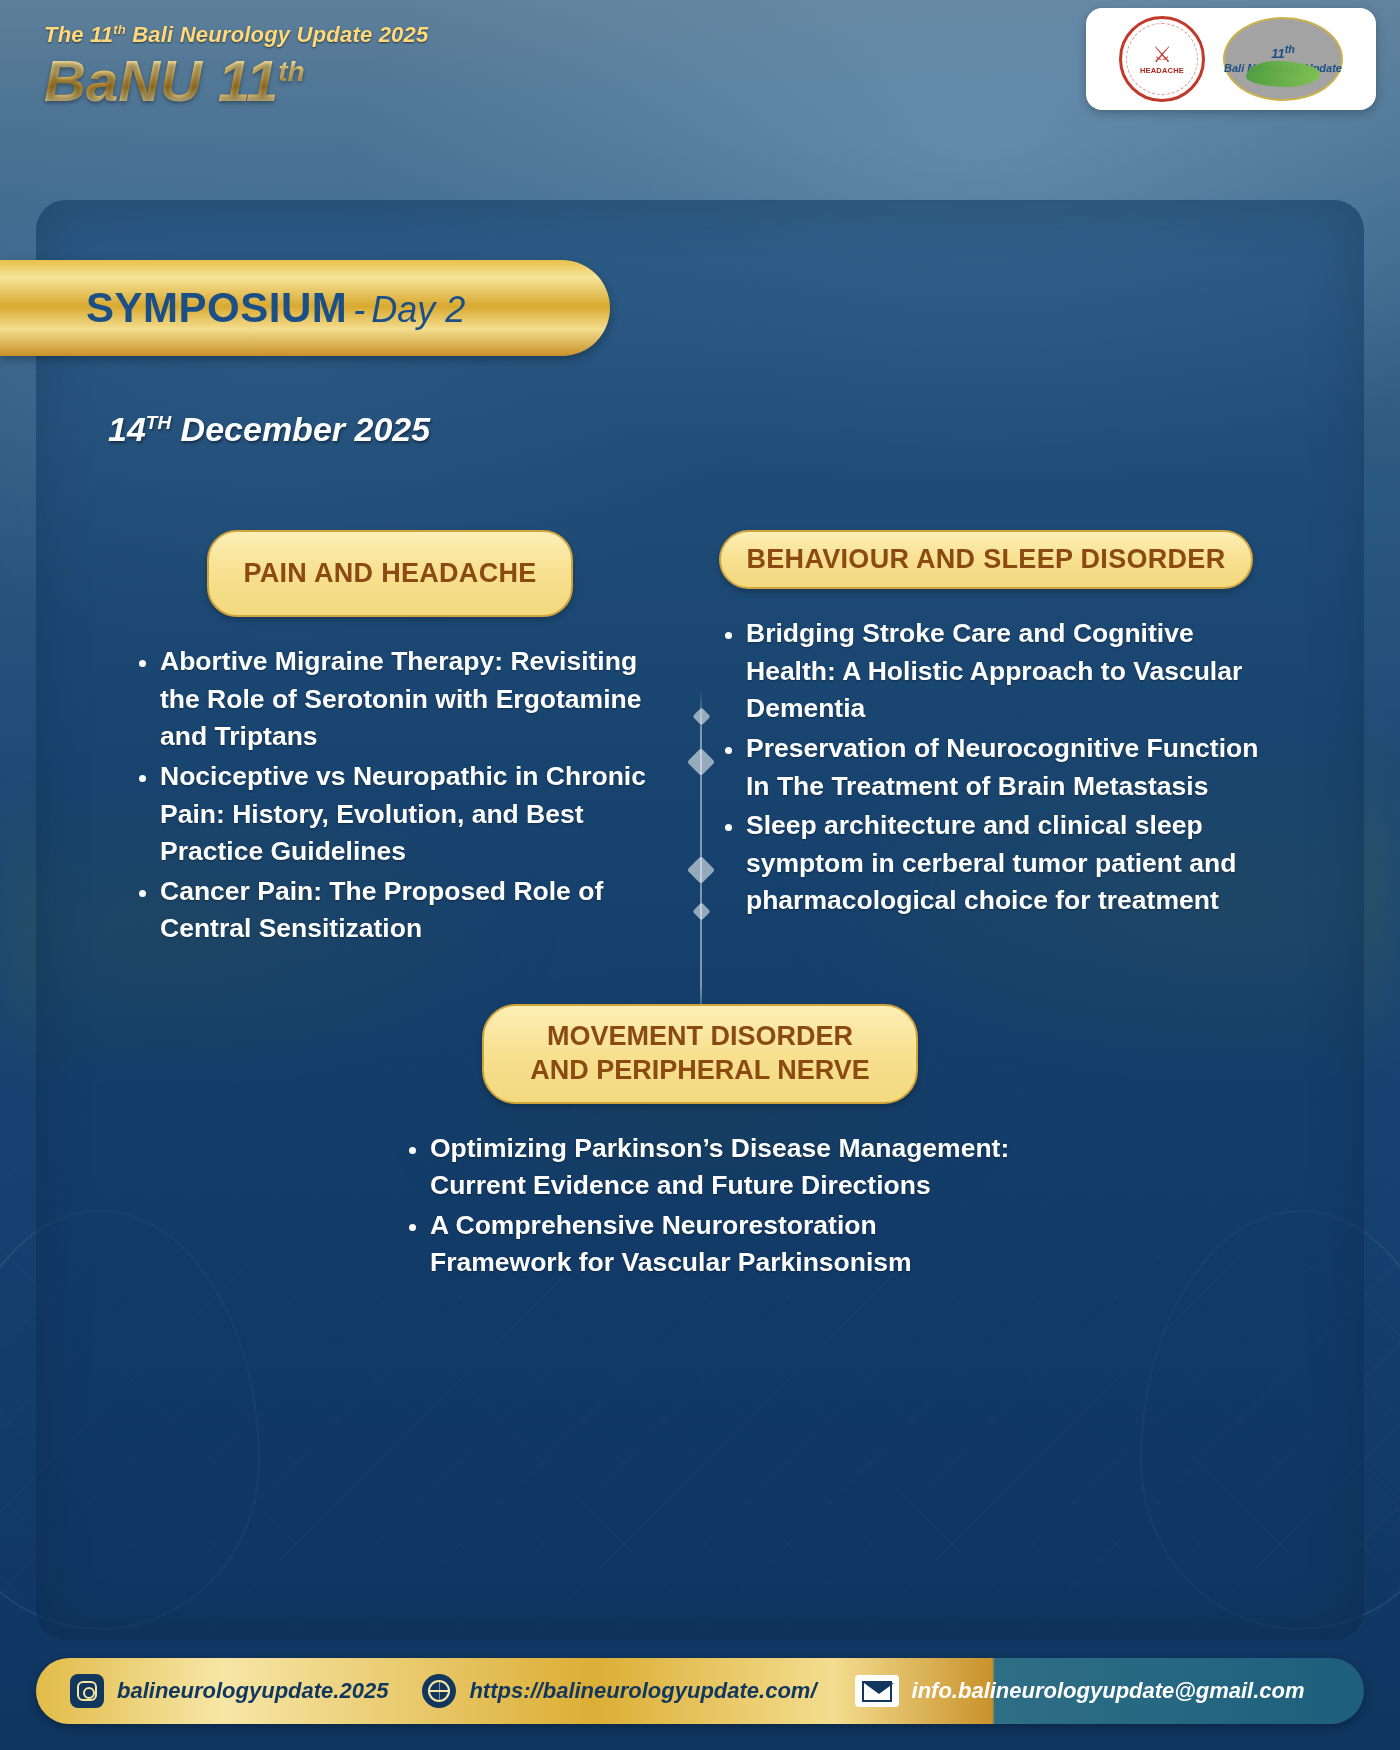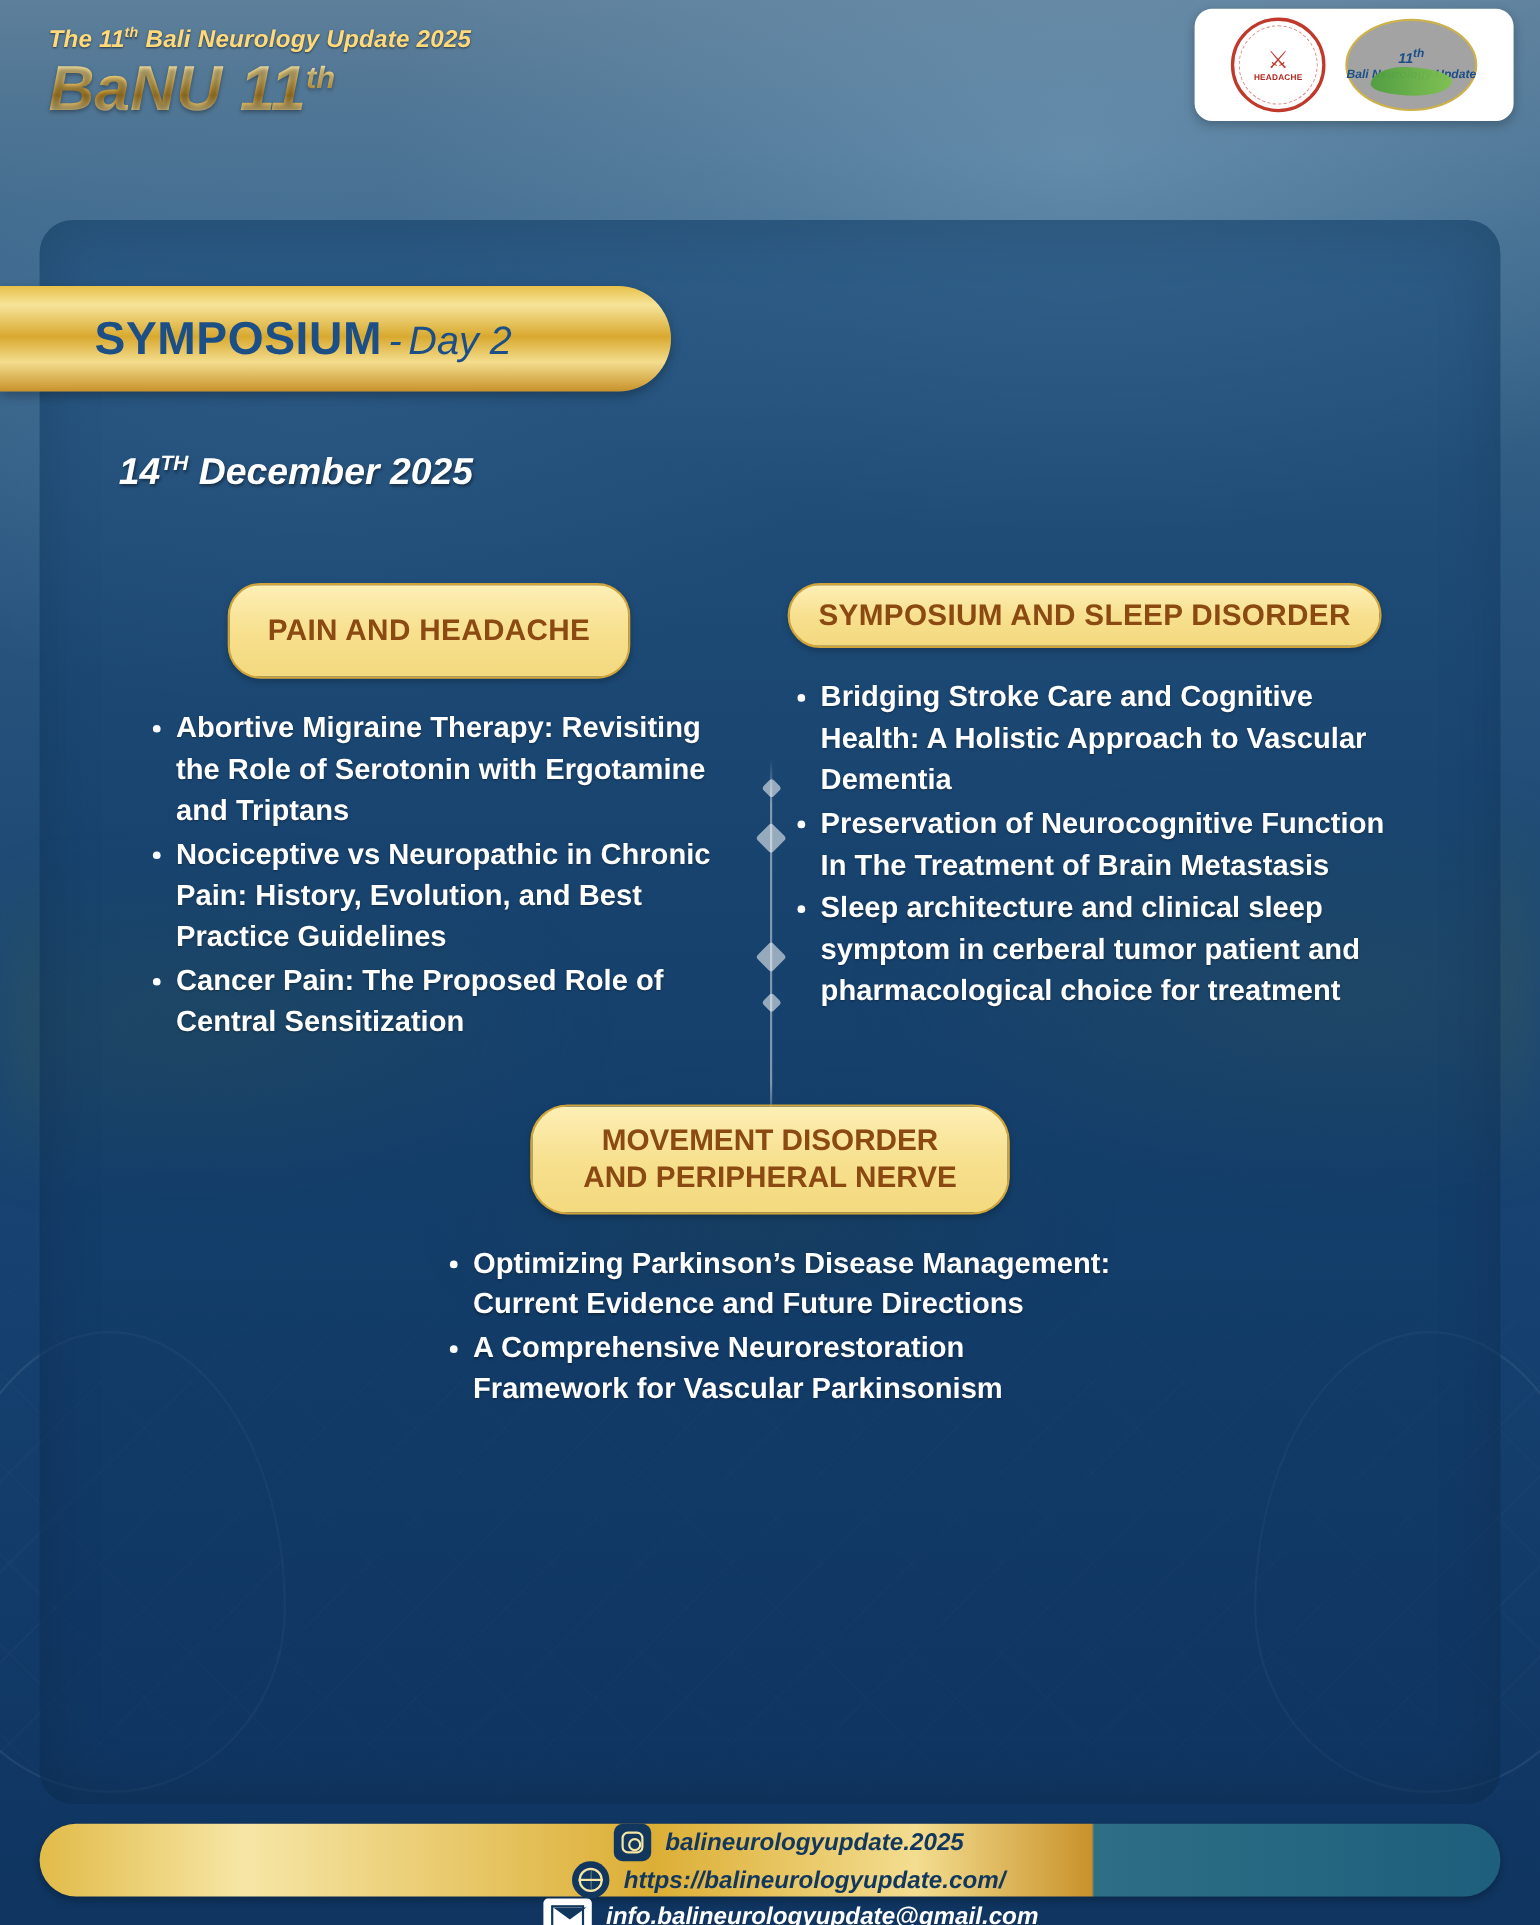--- a/index.html
+++ b/index.html
@@ -250,21 +250,20 @@
 
   
   .footer {
     position: absolute; left: 36px; bottom: 26px;
     width: 1328px; height: 66px;
     border-radius: 33px;
     background: linear-gradient(90deg, #e2bb48 0%, #f6e6a6 14%, #dcae35 42%, #f3dd90 60%, #c9922b 72%, #2e6f86 72.2%, #1d5f7c 100%);
     display: flex; align-items: center;
     z-index: 7;
     box-shadow: 0 3px 8px rgba(0,0,0,0.3);
-    flex-direction: column;
   }
   .f-item { display: flex; align-items: center; gap: 13px; }
   .f-item .txt {
     font-size: 22px; font-weight: bold; font-style: italic; color: #11375f;
     white-space: nowrap;
   }
   .f-ig { margin-left: 34px; }
   .f-web { margin-left: 34px; }
   .f-mail { margin-left: 38px; }
   .f-mail .txt { color: #ffffff; }
@@ -361,21 +360,21 @@
       </div>
       <ul class="topics">
         <li>Abortive Migraine Therapy: Revisiting the Role of Serotonin with Ergotamine and Triptans</li>
         <li>Nociceptive vs Neuropathic in Chronic Pain: History, Evolution, and Best Practice Guidelines</li>
         <li>Cancer Pain: The Proposed Role of Central Sensitization</li>
       </ul>
     </div>
 
     <div class="col col-right">
       <div style="text-align:center;">
-        <div class="chip wide">SYMPOSIUM AND SLEEP DISORDER</div>
+        <div class="chip wide">BEHAVIOUR AND SLEEP DISORDER</div>
       </div>
       <ul class="topics">
         <li>Bridging Stroke Care and Cognitive Health: A Holistic Approach to Vascular Dementia</li>
         <li>Preservation of Neurocognitive Function In The Treatment of Brain Metastasis</li>
         <li>Sleep architecture and clinical sleep symptom in cerberal tumor patient and pharmacological choice for treatment</li>
       </ul>
     </div>
   </div>
 
   <div class="bottom-block">

